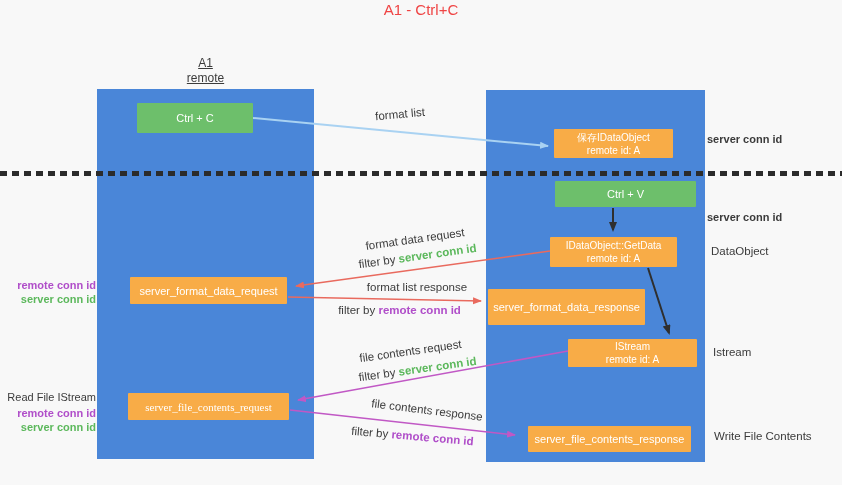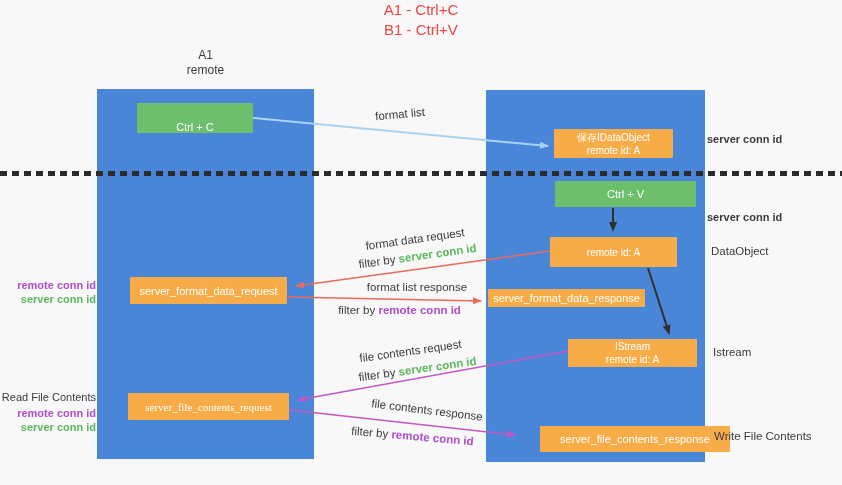--- a/index.html
+++ b/index.html
@@ -44,24 +44,23 @@
   .left-plain{width:96px;text-align:right;font-size:11px;color:#3b3b3b;white-space:nowrap;}
   svg.arrows{left:0;top:0;pointer-events:none;}
 </style>
 </head>
 <body>
 
 <div class="page">
 
   <div class="abs title">
     <div>A1 - Ctrl+C</div>
-    <div>B1 - Ctrl+V</div>
   </div>
 
-  <div class="abs col-header" style="left:97px;top:48px;width:217px;">
+  <div class="abs col-header" style="left:97px;top:56px;width:217px;text-decoration:underline;">
     <div>A1</div>
     <div>remote</div>
   </div>
 
   <div class="abs column" style="left:97px;top:89px;width:217px;height:370px;"></div>
   <div class="abs column" style="left:486px;top:90px;width:219px;height:372px;"></div>
 
   <div class="abs divider"></div>
 
   <svg class="abs arrows" width="842" height="485" viewBox="0 0 842 485">
@@ -81,48 +80,49 @@
     </defs>
     <line x1="253" y1="118" x2="548" y2="146" stroke="#a9d2f2" stroke-width="2" marker-end="url(#m-blue)"></line>
     <line x1="613" y1="208" x2="613" y2="230" stroke="#2f2f2f" stroke-width="2" marker-end="url(#m-black)"></line>
     <line x1="550" y1="251" x2="296" y2="286" stroke="#e96a5e" stroke-width="1.6" marker-end="url(#m-salmon)"></line>
     <line x1="288" y1="297" x2="481" y2="301" stroke="#e96a5e" stroke-width="1.6" marker-end="url(#m-salmon)"></line>
     <line x1="648" y1="268" x2="669" y2="333" stroke="#2f2f2f" stroke-width="2" marker-end="url(#m-black)"></line>
     <line x1="568" y1="351" x2="298" y2="400" stroke="#c158c5" stroke-width="1.6" marker-end="url(#m-magenta)"></line>
     <line x1="290" y1="410" x2="515" y2="435" stroke="#c158c5" stroke-width="1.6" marker-end="url(#m-magenta)"></line>
   </svg>
 
-  <div class="abs node green" style="left:137px;top:103px;width:116px;height:30px;justify-content:flex-end;">
+  <div class="abs node green" style="left:137px;top:103px;width:116px;height:30px;">
     <span>Ctrl + C</span>
   </div>
   <div class="abs node orange" style="left:130px;top:277px;width:157px;height:27px;">
     <span>server_format_data_request</span>
   </div>
   <div class="abs node orange" style="left:128px;top:393px;width:161px;height:27px;font-family:Liberation Serif, serif;">
     <span>server_file_contents_request</span>
   </div>
 
   <div class="abs node orange two" style="left:554px;top:129px;width:119px;height:29px;">
     <span>保存IDataObject</span>
     <span>remote id: A</span>
   </div>
   <div class="abs node green" style="left:555px;top:181px;width:141px;height:26px;">
     <span>Ctrl + V</span>
   </div>
   <div class="abs node orange two" style="left:550px;top:237px;width:127px;height:30px;">
+    <span>IDataObject::GetData</span>
     <span>remote id: A</span>
   </div>
-  <div class="abs node orange" style="left:488px;top:289px;width:157px;height:18px;">
+  <div class="abs node orange" style="left:488px;top:289px;width:157px;height:36px;">
     <span>server_format_data_response</span>
   </div>
   <div class="abs node orange two" style="left:568px;top:339px;width:129px;height:28px;">
     <span>IStream</span>
     <span>remote id: A</span>
   </div>
-  <div class="abs node orange" style="left:540px;top:426px;width:190px;height:26px;">
+  <div class="abs node orange" style="left:528px;top:426px;width:163px;height:26px;">
     <span>server_file_contents_response</span>
   </div>
 
   <div class="abs flow-label rot-n5" style="left:355px;top:108px;width:90px;">format list</div>
 
   <div class="abs flow-label rot-n8" style="left:355px;top:233px;width:120px;">format data request</div>
   <div class="abs flow-label rot-n8" style="left:350px;top:250px;width:135px;">
     <span>filter by</span>
     <span class="grn">server conn id</span>
   </div>
@@ -142,21 +142,21 @@
   <div class="abs flow-label rot-p7" style="left:367px;top:404px;width:120px;">file contents response</div>
   <div class="abs flow-label rot-p5" style="left:345px;top:430px;width:135px;">
     <span>filter by</span>
     <span class="pur">remote conn id</span>
   </div>
 
   <div class="abs conn-pair" style="left:0px;top:278px;">
     <div class="pur">remote conn id</div>
     <div class="grn">server conn id</div>
   </div>
-  <div class="abs left-plain" style="left:0px;top:391px;">Read File Contents</div>
+  <div class="abs left-plain" style="left:0px;top:391px;">Read File IStream</div>
   <div class="abs conn-pair" style="left:0px;top:406px;">
     <div class="pur">remote conn id</div>
     <div class="grn">server conn id</div>
   </div>
 
   <div class="abs side-label grn" style="left:707px;top:133px;font-size:11px;">server conn id</div>
   <div class="abs side-label grn" style="left:707px;top:211px;font-size:11px;">server conn id</div>
   <div class="abs side-label" style="left:711px;top:245px;">DataObject</div>
   <div class="abs side-label" style="left:713px;top:346px;">Istream</div>
   <div class="abs side-label" style="left:714px;top:430px;">Write File Contents</div>

